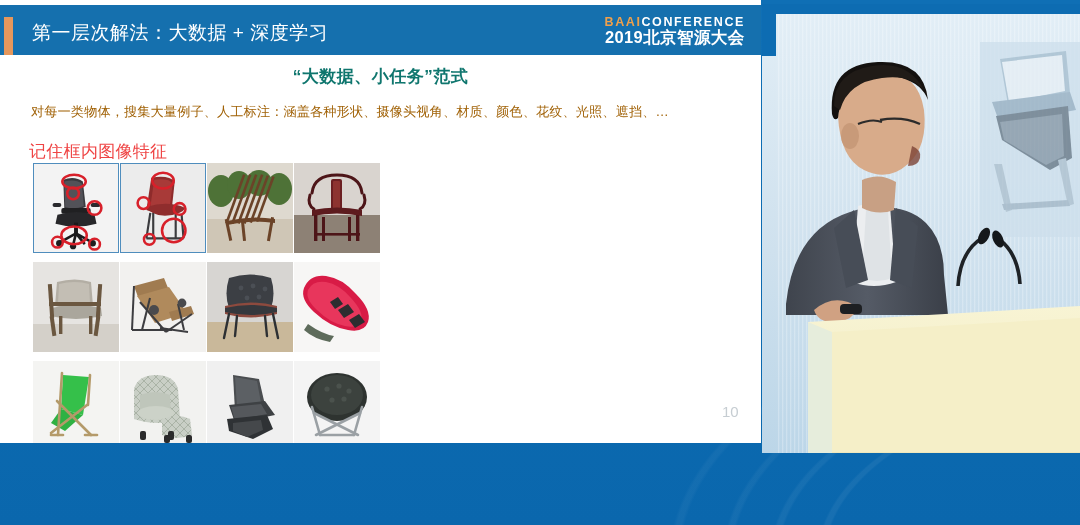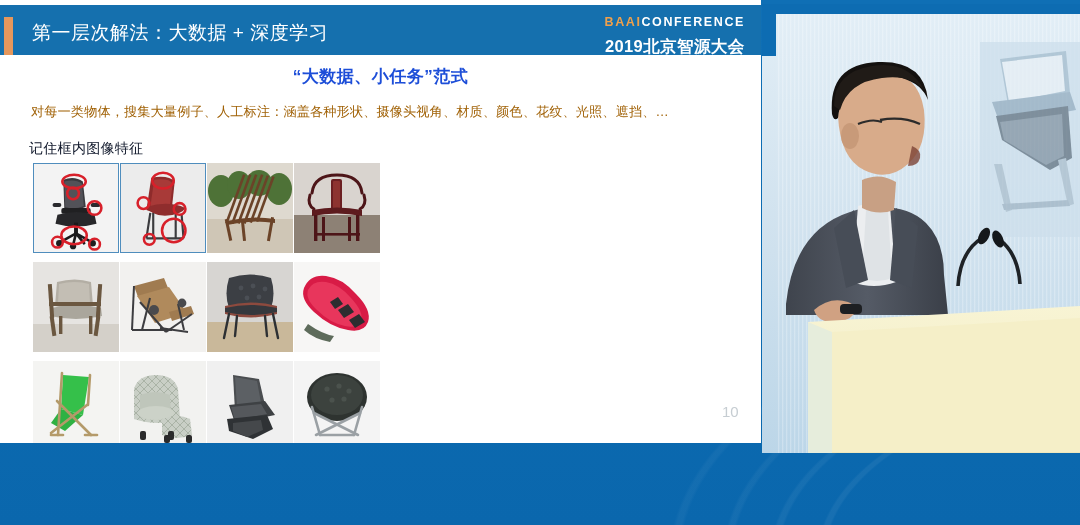--- a/index.html
+++ b/index.html
@@ -55,41 +55,41 @@
   }
   
   .logo {
     position: absolute; right: 16px; top: 11px;
     text-align: center; line-height: 1;
   }
   .logo-row1 { font-size: 12.5px; letter-spacing: 1.6px; white-space: nowrap; }
   .logo-baai { color: #f0a04b; font-weight: bold; }
   .logo-conf { color: #ffffff; font-weight: bold; }
   .logo-row2 {
-    margin-top: 9px; font-size: 16.5px; font-weight: bold;
+    margin-top: 0; font-size: 16.5px; font-weight: bold;
     color: #ffffff; letter-spacing: .4px; white-space: nowrap;
   }
 
   
   .slide-body { position: absolute; left: 0; top: 55px; width: 761px; height: 388px; background: #fff; }
 
   .section-title {
     position: absolute; left: 0; top: 10px; width: 761px;
     text-align: center;
-    font-size: 17px; font-weight: bold; color: #1d4ed8;
+    font-size: 17px; font-weight: bold; color: #0f766e;
     letter-spacing: .5px;
   }
   .body-line {
     position: absolute; left: 31px; top: 48px;
     font-size: 13.2px; color: #a16207; letter-spacing: .1px;
     white-space: nowrap;
   }
   .sub-label {
     position: absolute; left: 29px; top: 85px;
-    font-size: 14px; color: #0f172a; letter-spacing: .3px;
+    font-size: 17px; color: #ef4444; letter-spacing: .3px;
   }
   .slide-number {
     position: absolute; left: 722px; top: 348px;
     font-size: 15px; color: #c6cdd2;
   }
 
   
   .grid {
     position: absolute; left: 33px; top: 108px;
     width: 400px;

